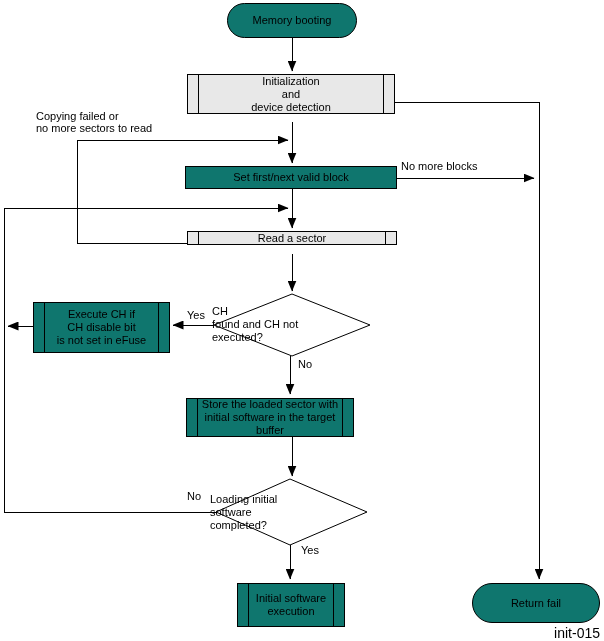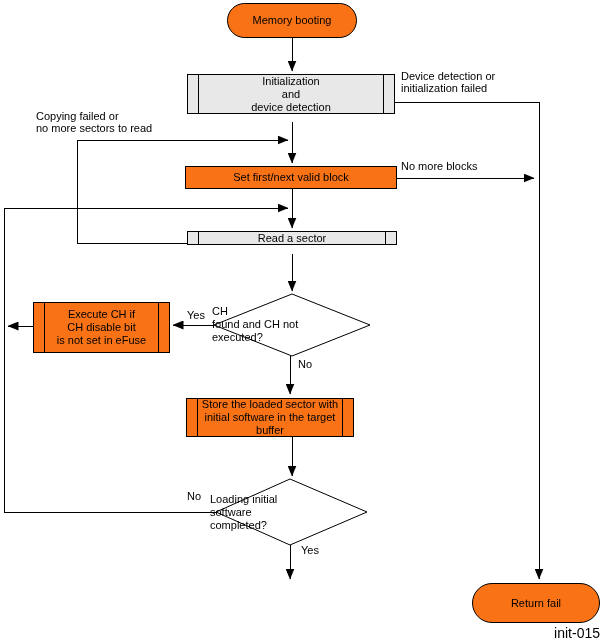--- a/index.html
+++ b/index.html
@@ -5,21 +5,21 @@
   html,body{margin:0;padding:0;background:#ffffff;}
   .canvas{
     position:relative;width:604px;height:641px;background:#ffffff;
     font-family:"Liberation Sans","DejaVu Sans",sans-serif;color:#000;
     overflow:hidden;
   }
   .lines{position:absolute;left:0;top:0;width:604px;height:641px;}
   .node{
     position:absolute;box-sizing:border-box;border:1px solid #000;
     display:flex;align-items:center;justify-content:center;
-    text-align:center;font-size:11px;line-height:13px;background:#f97316;
+    text-align:center;font-size:11px;line-height:13px;background:#0f766e;
   }
   .node-label{white-space:pre-line;display:block;}
   .gray{background:#e8e8e8;}
   .oval{border-radius:20px;}
   .pp{padding:0 12px;}
   .pp::before,.pp::after{
     content:"";position:absolute;top:0;bottom:0;width:1px;background:#000;
   }
   .pp::before{left:10px;}
   .pp::after{right:10px;}
@@ -98,34 +98,36 @@
     <span class="node-label">Execute CH if
 CH disable bit
 is not set in eFuse</span>
   </div>
 
   <div class="node pp" style="left:186px;top:398px;width:168px;height:39px;">
     <span class="node-label">Store the loaded sector with
 initial software in the target buffer</span>
   </div>
 
+  <div class="node pp" style="left:237px;top:583px;width:108px;height:44px;">
+    <span class="node-label">Initial software
+execution</span>
+  </div>
 
   <div class="node oval" style="left:472px;top:583px;width:128px;height:40px;">
     <span class="node-label">Return fail</span>
   </div>
 
   <div class="dlabel" style="left:212px;top:305px;width:160px;">CH
 found and CH not
 executed?</div>
   <div class="dlabel" style="left:210px;top:493px;width:160px;">Loading initial
 software
 completed?</div>
 
-  <div class="elabel" style="left:401px;top:70px;">Device detection or
-initialization failed</div>
   <div class="elabel" style="left:401px;top:160px;">No more blocks</div>
   <div class="elabel" style="left:36px;top:110px;width:160px;text-align:left;">Copying failed or
 no more sectors to read</div>
   <div class="elabel" style="left:187px;top:309px;">Yes</div>
   <div class="elabel" style="left:298px;top:358px;">No</div>
   <div class="elabel" style="left:187px;top:490px;">No</div>
   <div class="elabel" style="left:301px;top:544px;">Yes</div>
 
   <div class="figid" style="right:4px;top:625px;position:absolute;">init-015</div>
 

